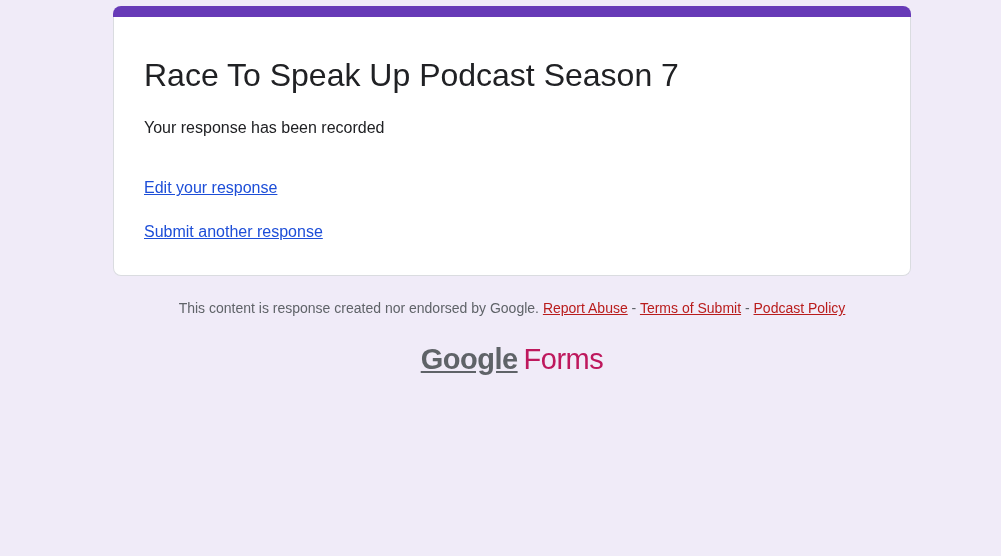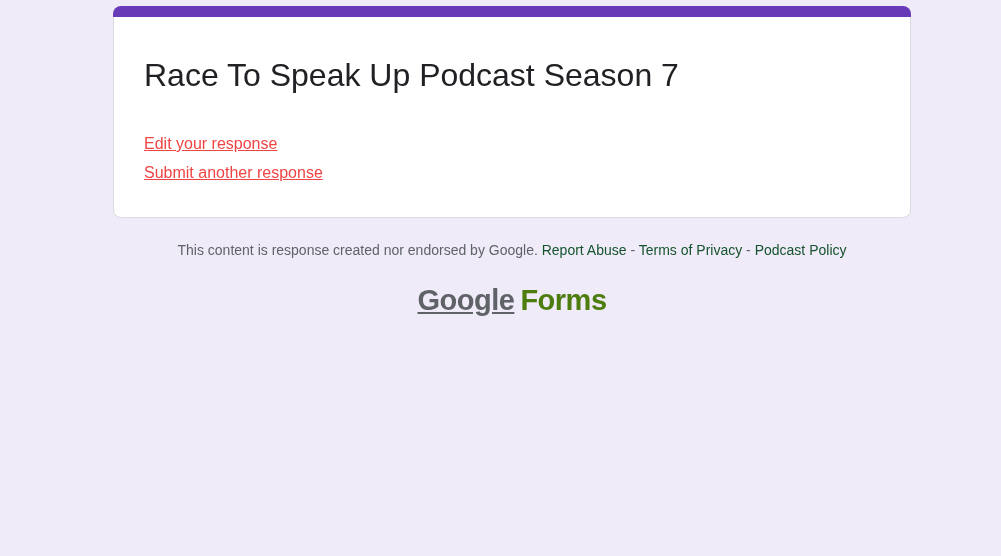--- a/index.html
+++ b/index.html
@@ -40,82 +40,84 @@
     font-size: 16px;
     color: #202124;
     line-height: 1.4;
   }
   .links-block {
     margin-top: 38px;
   }
   .resp-link {
     display: block;
     font-size: 16px;
-    color: #ef4444;
+    color: #1d4ed8;
     text-decoration: underline;
     cursor: pointer;
     line-height: 1.4;
   }
   .resp-link + .resp-link {
-    margin-top: 7px;
+    margin-top: 21px;
   }
   .footer {
     margin-top: 23px;
     text-align: center;
     font-size: 14px;
     color: #5f6368;
     line-height: 1.4;
   }
   .footer a {
-    color: #14532d;
+    color: #b91c1c;
+    text-decoration: underline;
     cursor: pointer;
   }
   .footer .sep {
     color: #5f6368;
   }
   .logo {
     margin-top: 24px;
     text-align: center;
     font-size: 29px;
     letter-spacing: -0.5px;
     user-select: none;
   }
   .logo .brand {
     color: #5f6368;
     font-weight: 700;
     text-decoration: underline;
   }
   .logo .product {
-    color: #4d7c0f;
-    font-weight: 700;
+    color: #be185d;
+    font-weight: 400;
     margin-left: 6px;
   }
 </style>
 </head>
 <body>
 
 <div class="page">
 
   <div class="card-topbar"></div>
 
   <div class="card">
     <h1 class="form-title">Race To Speak Up Podcast Season 7</h1>
 
+    <div class="confirmation">Your response has been recorded</div>
 
     <div class="links-block">
       <a class="resp-link">Edit your response</a>
       <a class="resp-link">Submit another response</a>
     </div>
   </div>
 
   <div class="footer">
     <span>This content is response created nor endorsed by Google.</span>
     <a>Report Abuse</a>
     <span class="sep">-</span>
-    <a>Terms of Privacy</a>
+    <a>Terms of Submit</a>
     <span class="sep">-</span>
     <a>Podcast Policy</a>
   </div>
 
   <div class="logo">
     <span class="brand">Google</span><span class="product">Forms</span>
   </div>
 
 </div>
 

